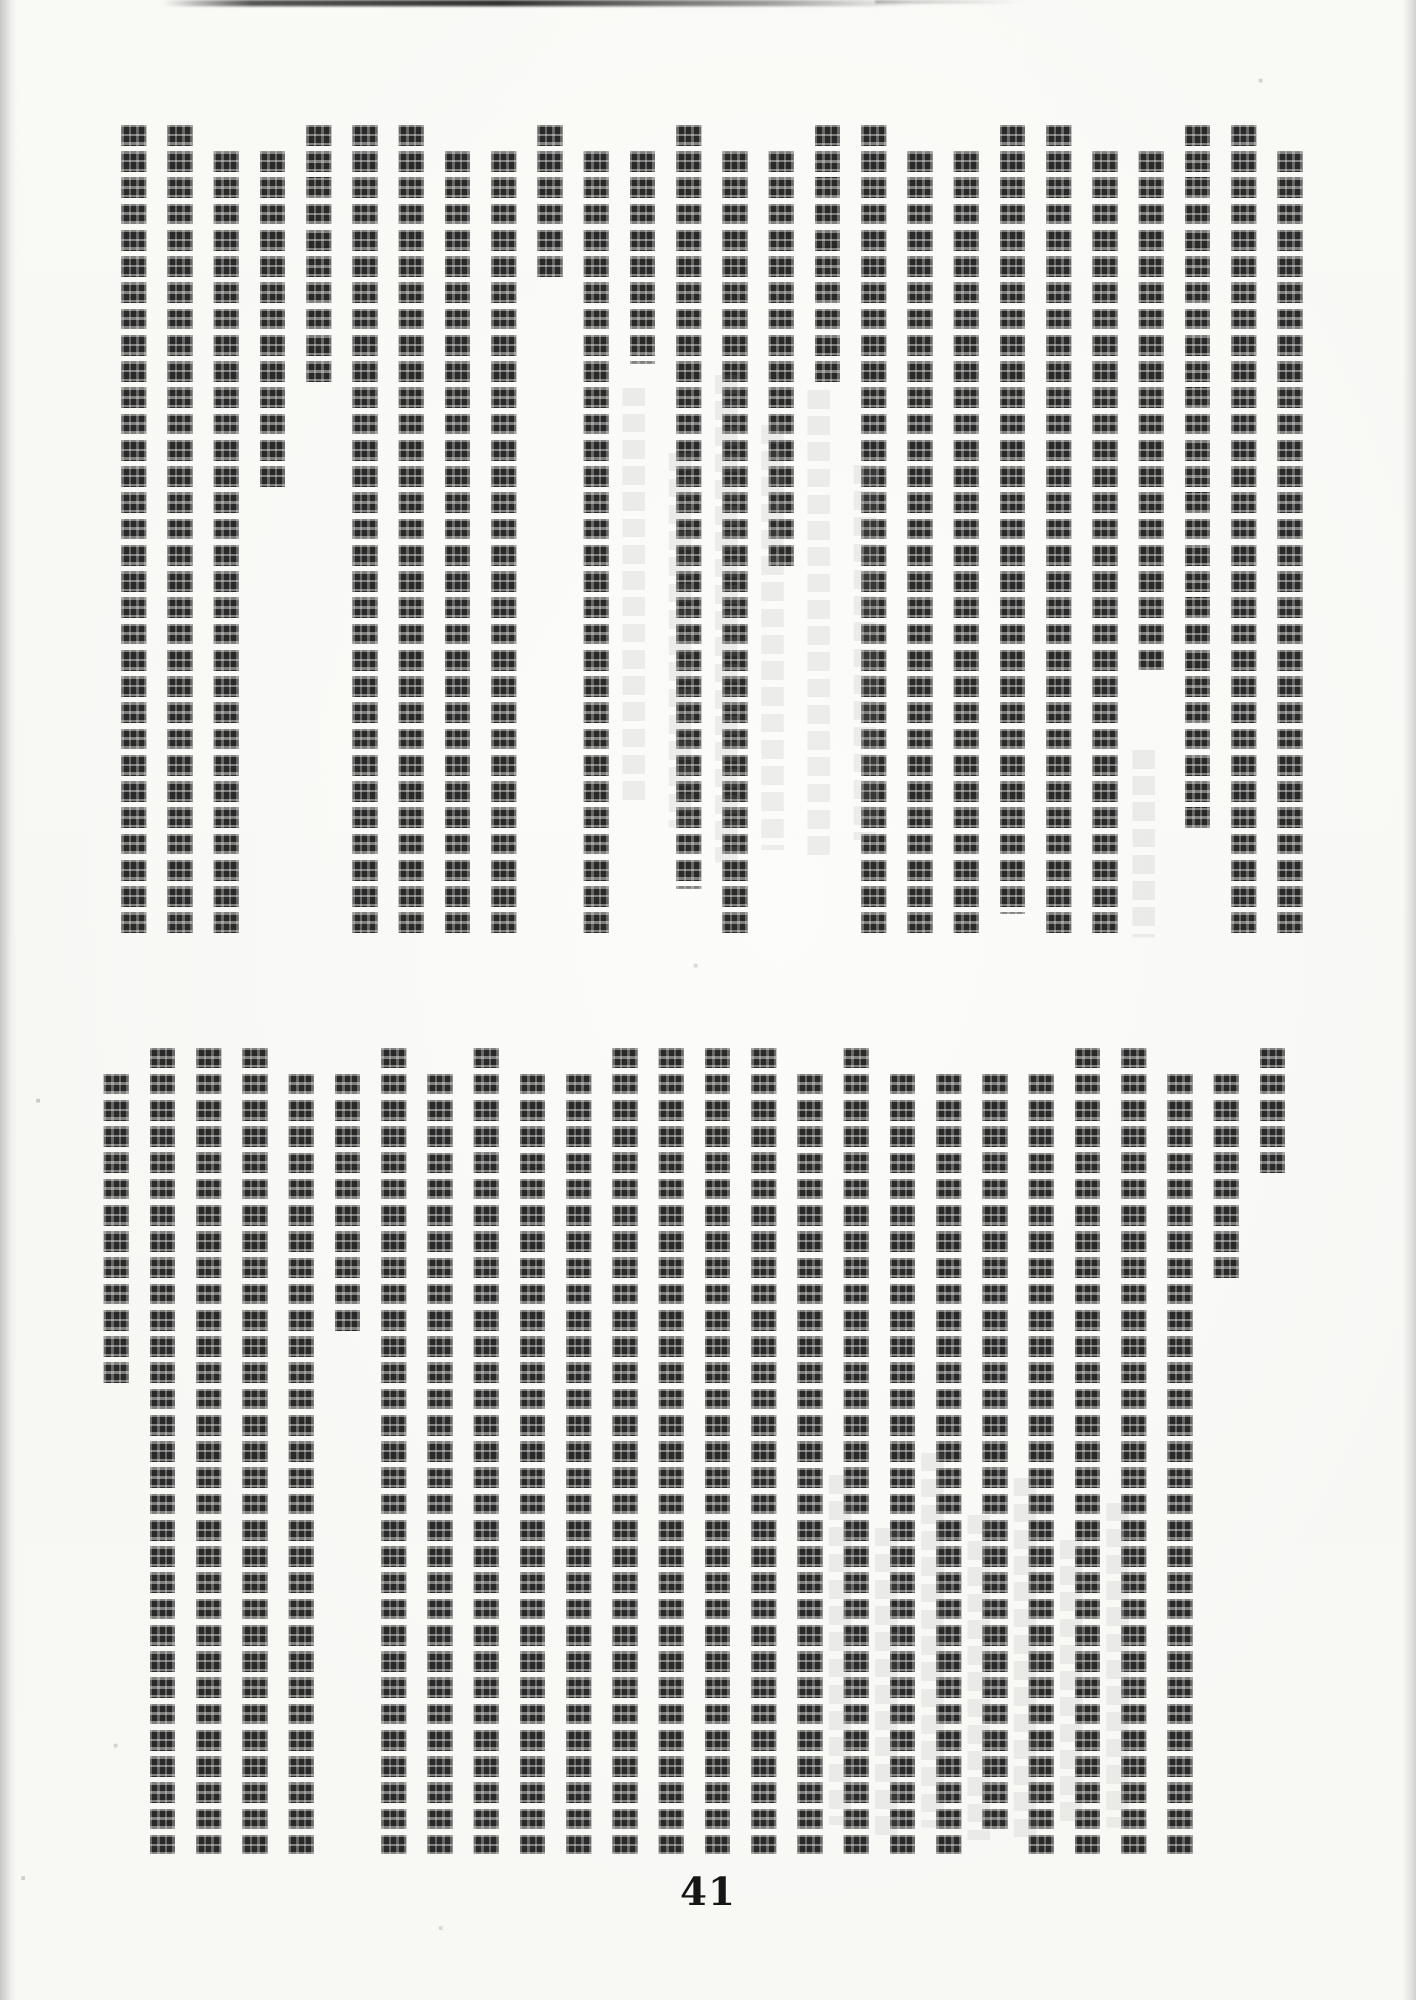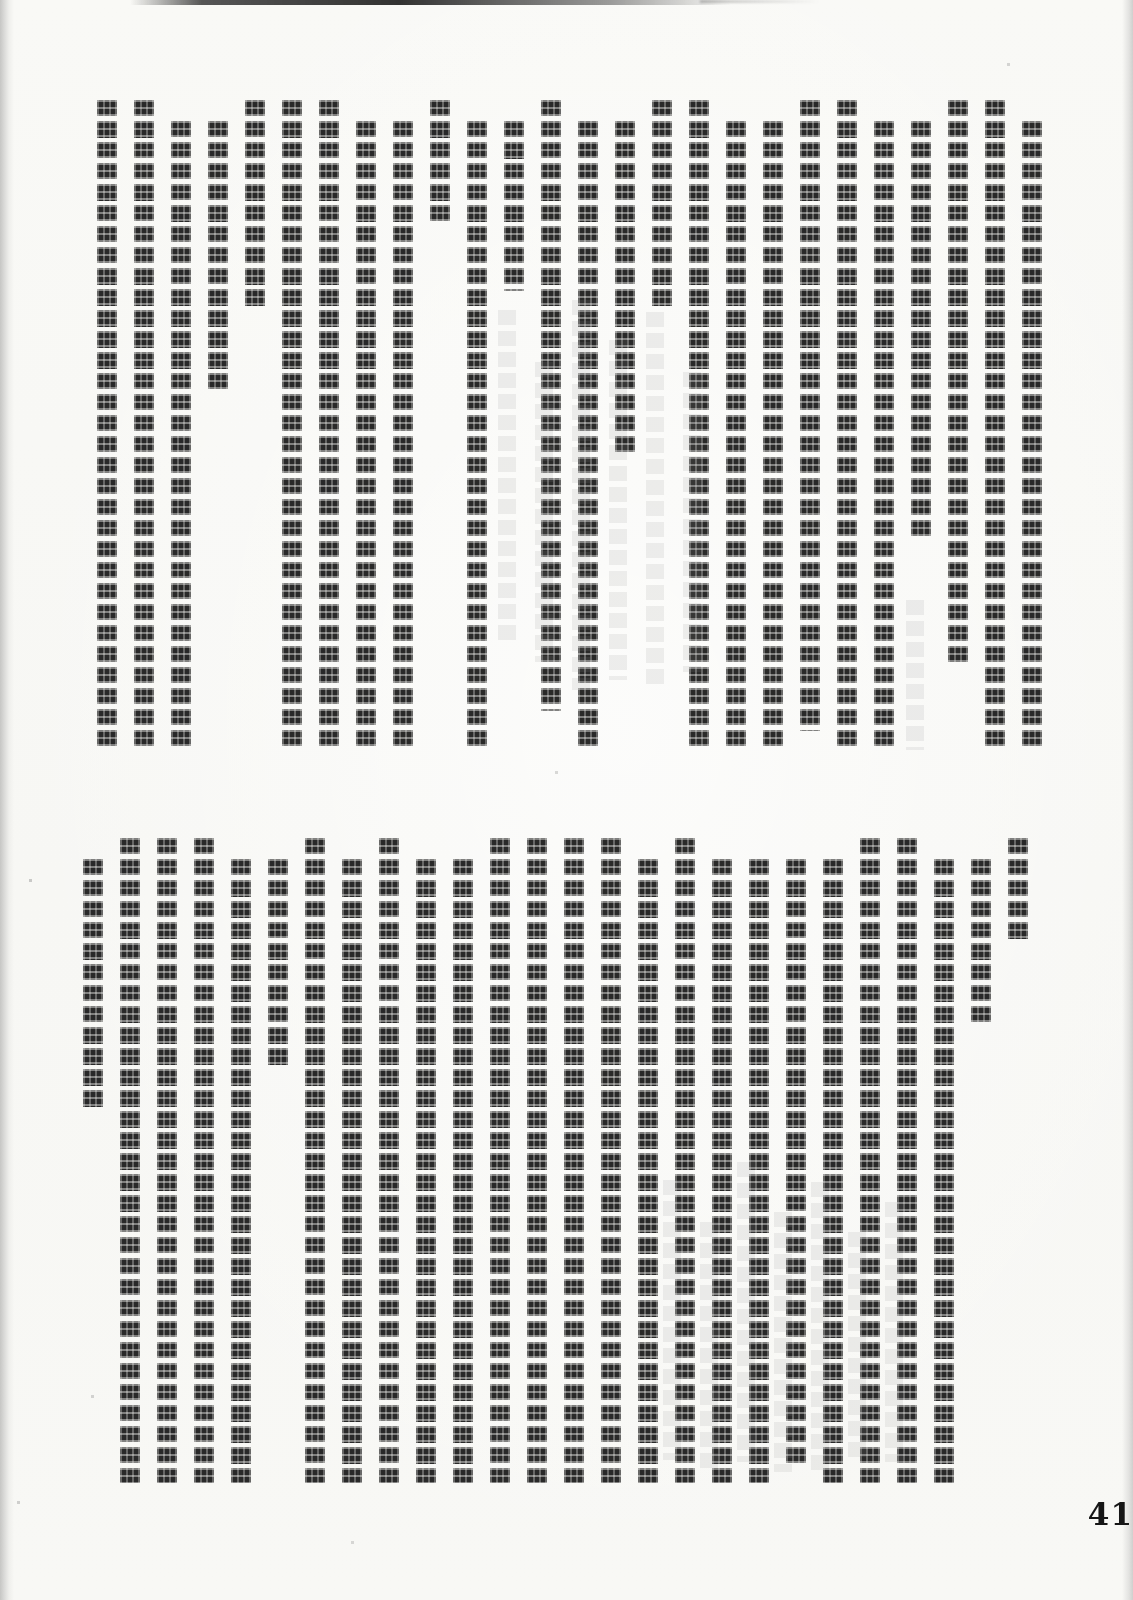--- a/index.html
+++ b/index.html
@@ -63,21 +63,21 @@
   .ghost {
     position: absolute; width: 18px;
     background: repeating-linear-gradient(to bottom, #8f8f8f 0 15px, rgba(0,0,0,0) 15px 21px);
     opacity: .13;
     filter: blur(.6px);
   }
   .pageno {
     position: absolute;
     left: 0; right: 0;
     top: 1496px;
-    text-align: right;
+    text-align: center;
     font-family: "DejaVu Serif", serif;
     font-weight: bold;
     font-size: 31px;
     letter-spacing: 1px;
     color: #161616;
   }
   .specks {
     position: absolute; left: 0; top: 0; width: 1px; height: 1px;
     background: transparent;
     box-shadow:

